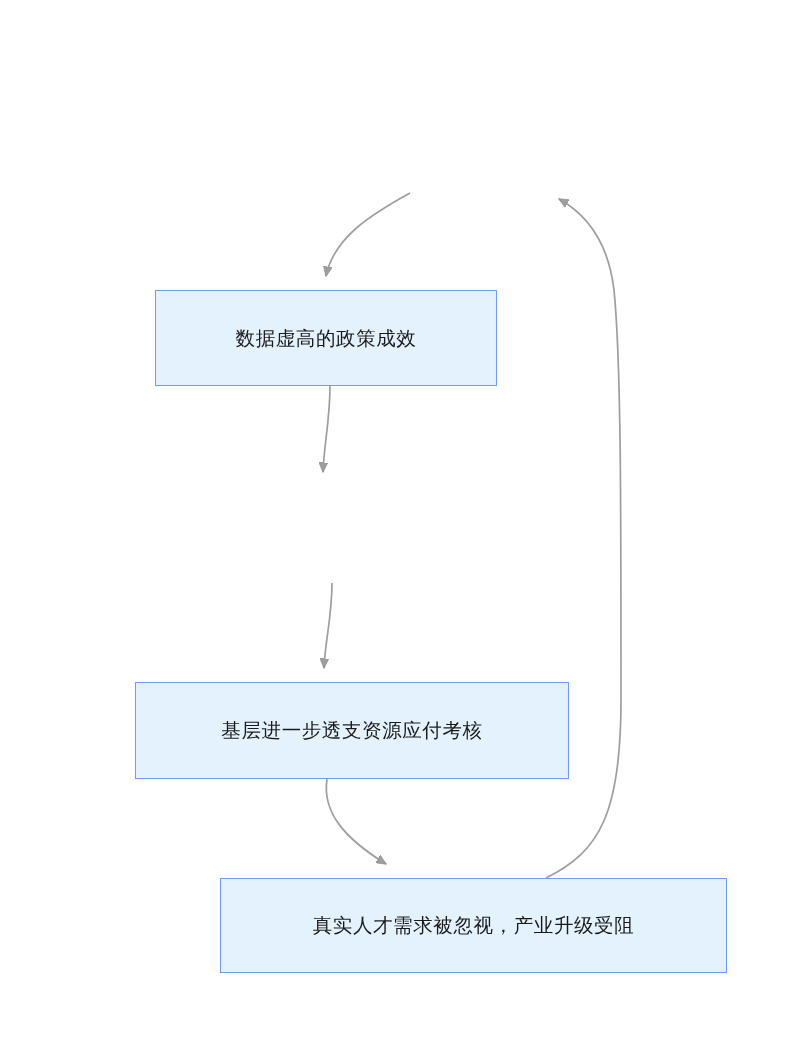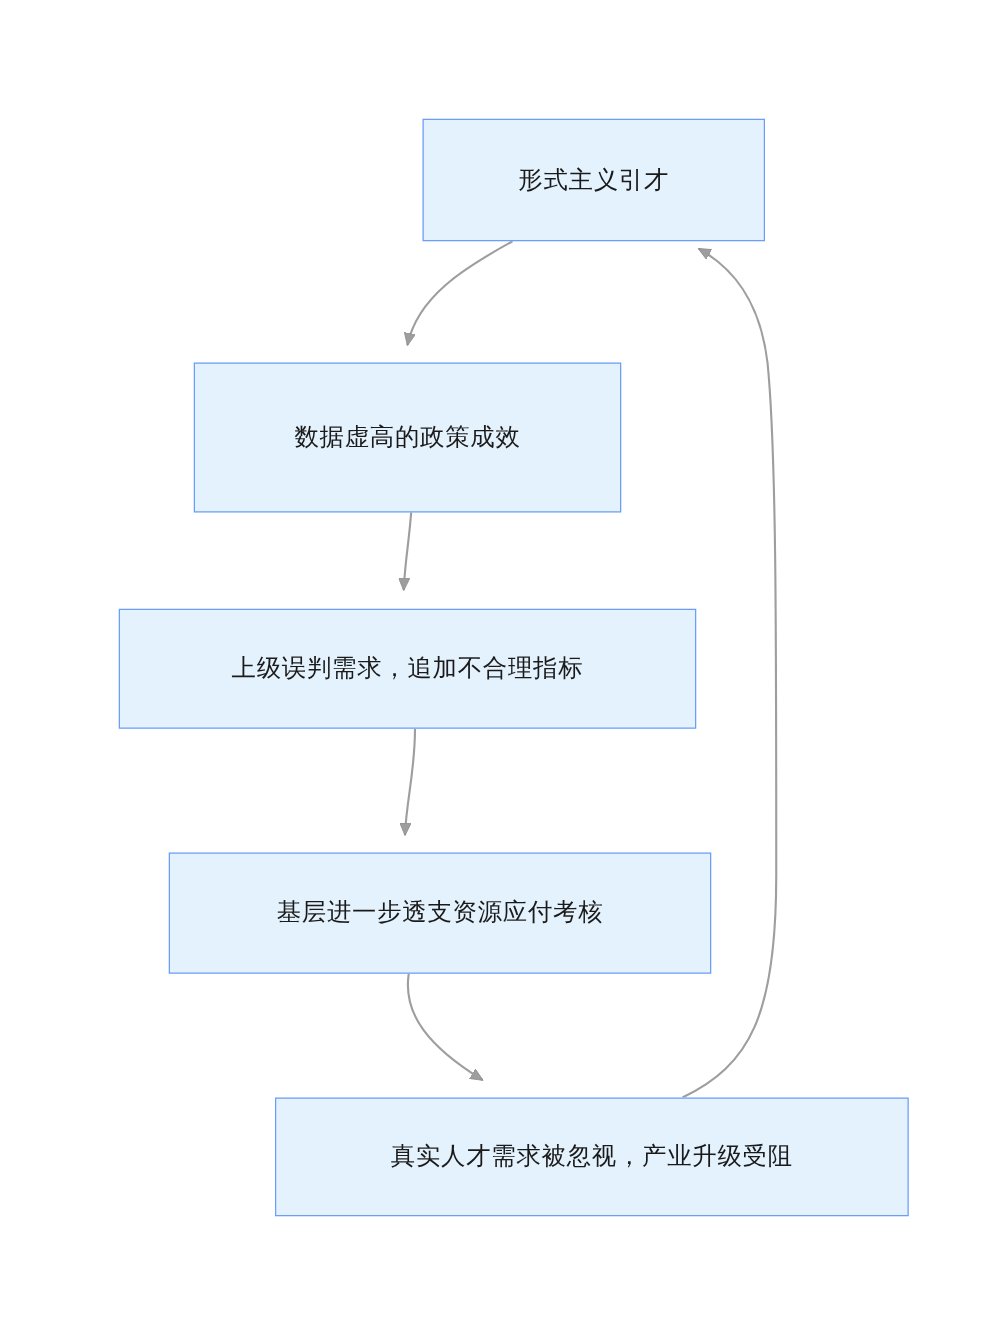--- a/index.html
+++ b/index.html
@@ -67,31 +67,25 @@
 
     <path d="M 332,583 C 332,617 325,641 324,668" fill="none" stroke="#9e9e9e" stroke-width="1.7" marker-end="url(#arrow-down)"></path>
 
     <path d="M 327,779 C 322,812 344,838 386,864" fill="none" stroke="#9e9e9e" stroke-width="1.7" marker-end="url(#arrow-down)"></path>
 
     <path d="M 546,878 C 600,852 621,812 621,700
              C 621,500 621,360 614,290
              C 608,240 586,214 559,199" fill="none" stroke="#9e9e9e" stroke-width="1.7" marker-end="url(#arrow-up)"></path>
   </svg>
 
-  <div class="node" style="left:338px; top:95px; width:274px; height:98px;">
-    <span class="node-label">形式主义引才</span>
-  </div>
 
-  <div class="node" style="left:155px; top:290px; width:342px; height:120px;">
+  <div class="node" style="left:155px; top:290px; width:342px; height:96px;">
     <span class="node-label">数据虚高的政策成效</span>
   </div>
 
-  <div class="node" style="left:95px; top:487px; width:462px; height:96px;">
-    <span class="node-label">上级误判需求，追加不合理指标</span>
-  </div>
 
   <div class="node" style="left:107px; top:682px; width:434px; height:97px;margin-left:28px;">
     <span class="node-label">基层进一步透支资源应付考核</span>
   </div>
 
   <div class="node" style="left:220px; top:878px; width:507px; height:95px;">
     <span class="node-label">真实人才需求被忽视，产业升级受阻</span>
   </div>
 
 </div>

